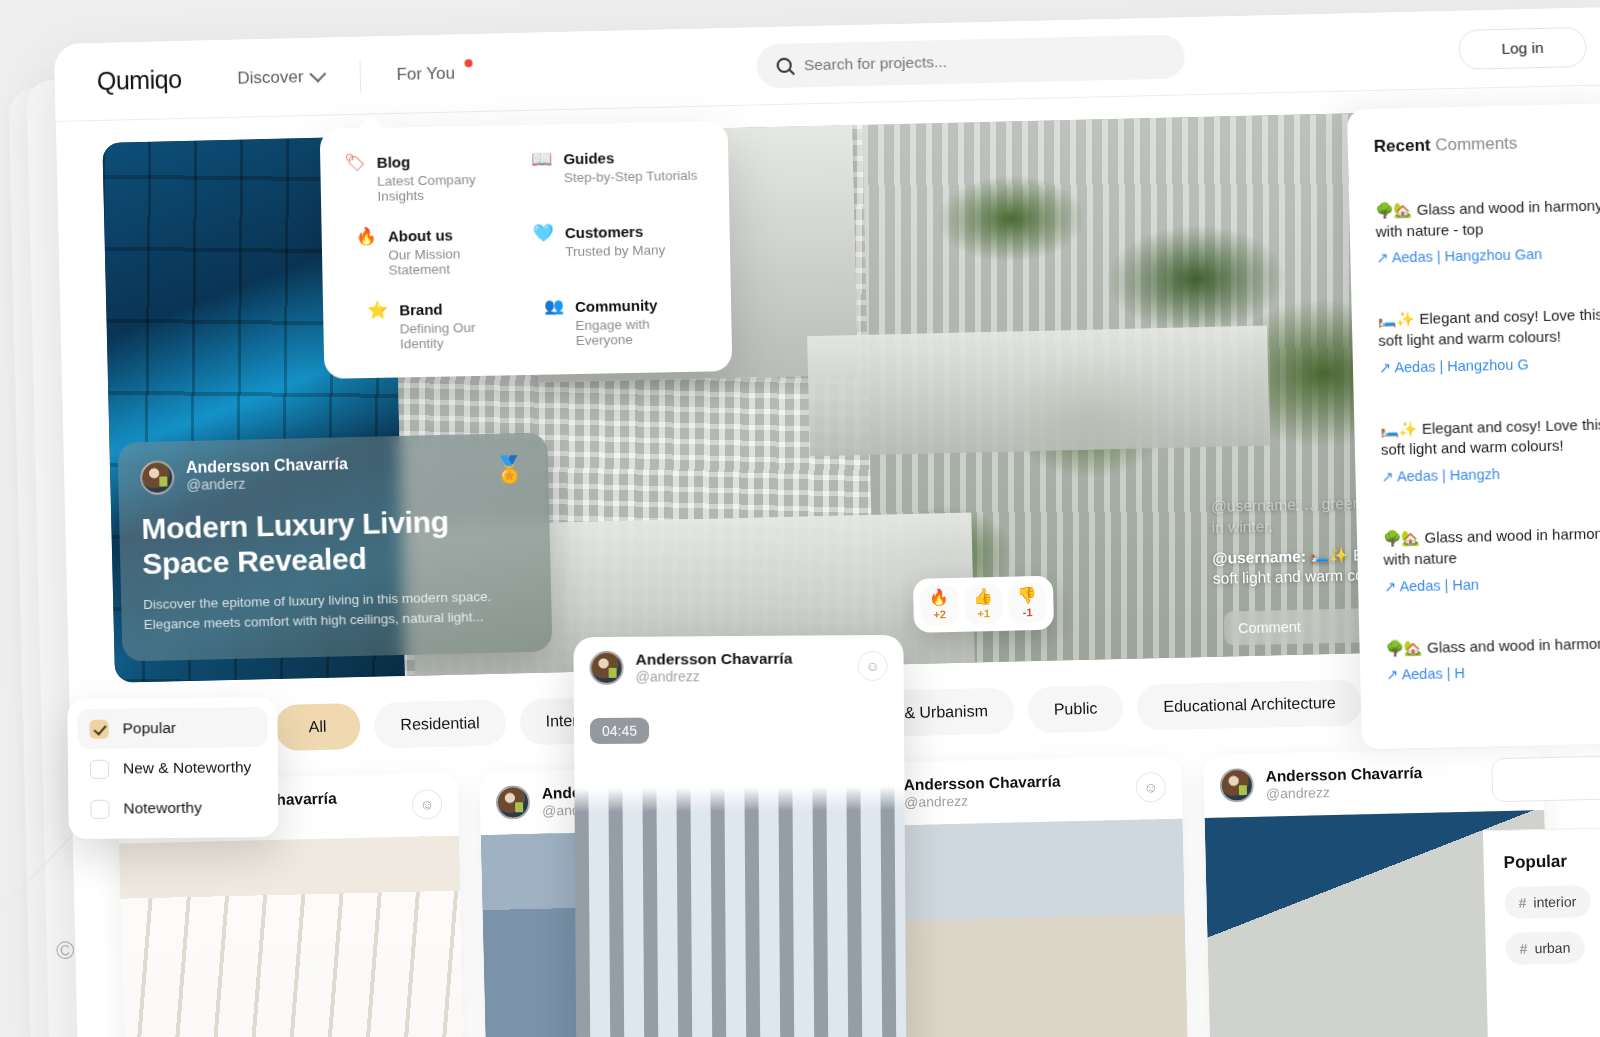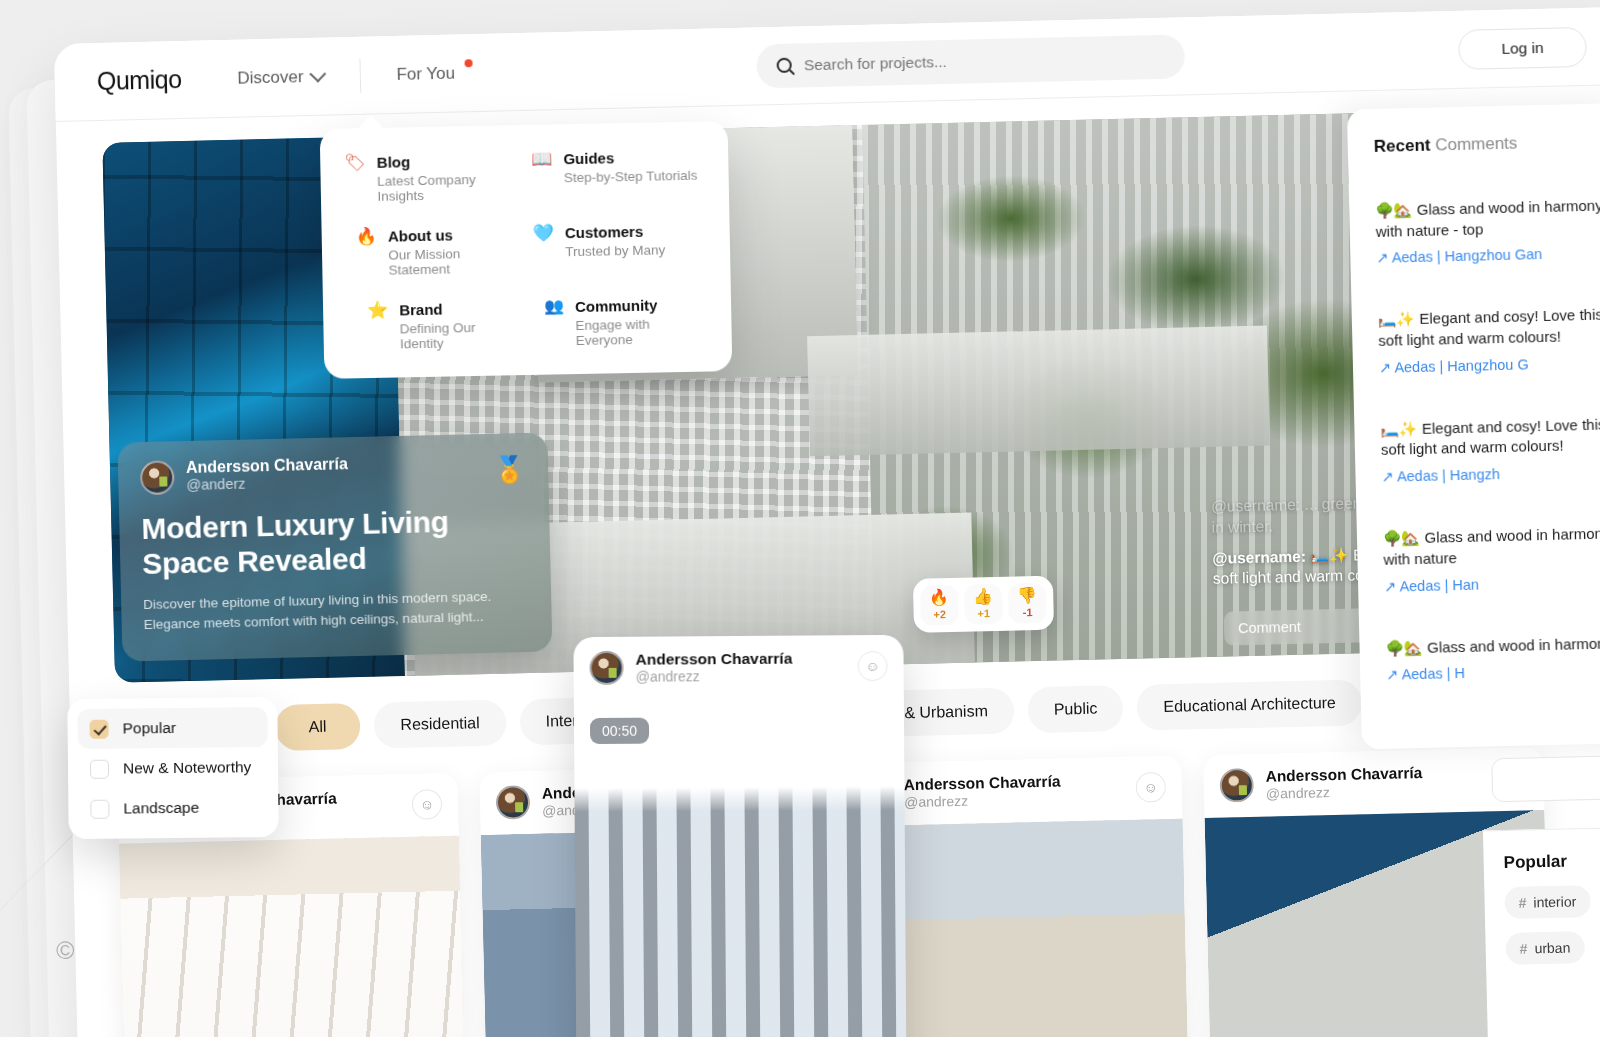--- a/index.html
+++ b/index.html
@@ -543,29 +543,29 @@
   <div class="sort-item sel">
     <span class="cbox on"></span>
     <span>Popular</span>
   </div>
   <div class="sort-item">
     <span class="cbox"></span>
     <span>New &amp; Noteworthy</span>
   </div>
   <div class="sort-item">
     <span class="cbox"></span>
-    <span>Landscape</span>
+    <span>Noteworthy</span>
   </div>
 </div>
 
 <div class="video-card">
   <div class="gc-head">
     <div class="avatar"></div>
     <div>
       <div class="gc-name">Andersson Chavarría</div>
       <div class="gc-handle">@andrezz</div>
     </div>
     <div class="smiley">☺</div>
   </div>
   <div class="vc-img">
-    <div class="timer">00:50</div>
+    <div class="timer">04:45</div>
   </div>
 </div>
 
 </body></html>

